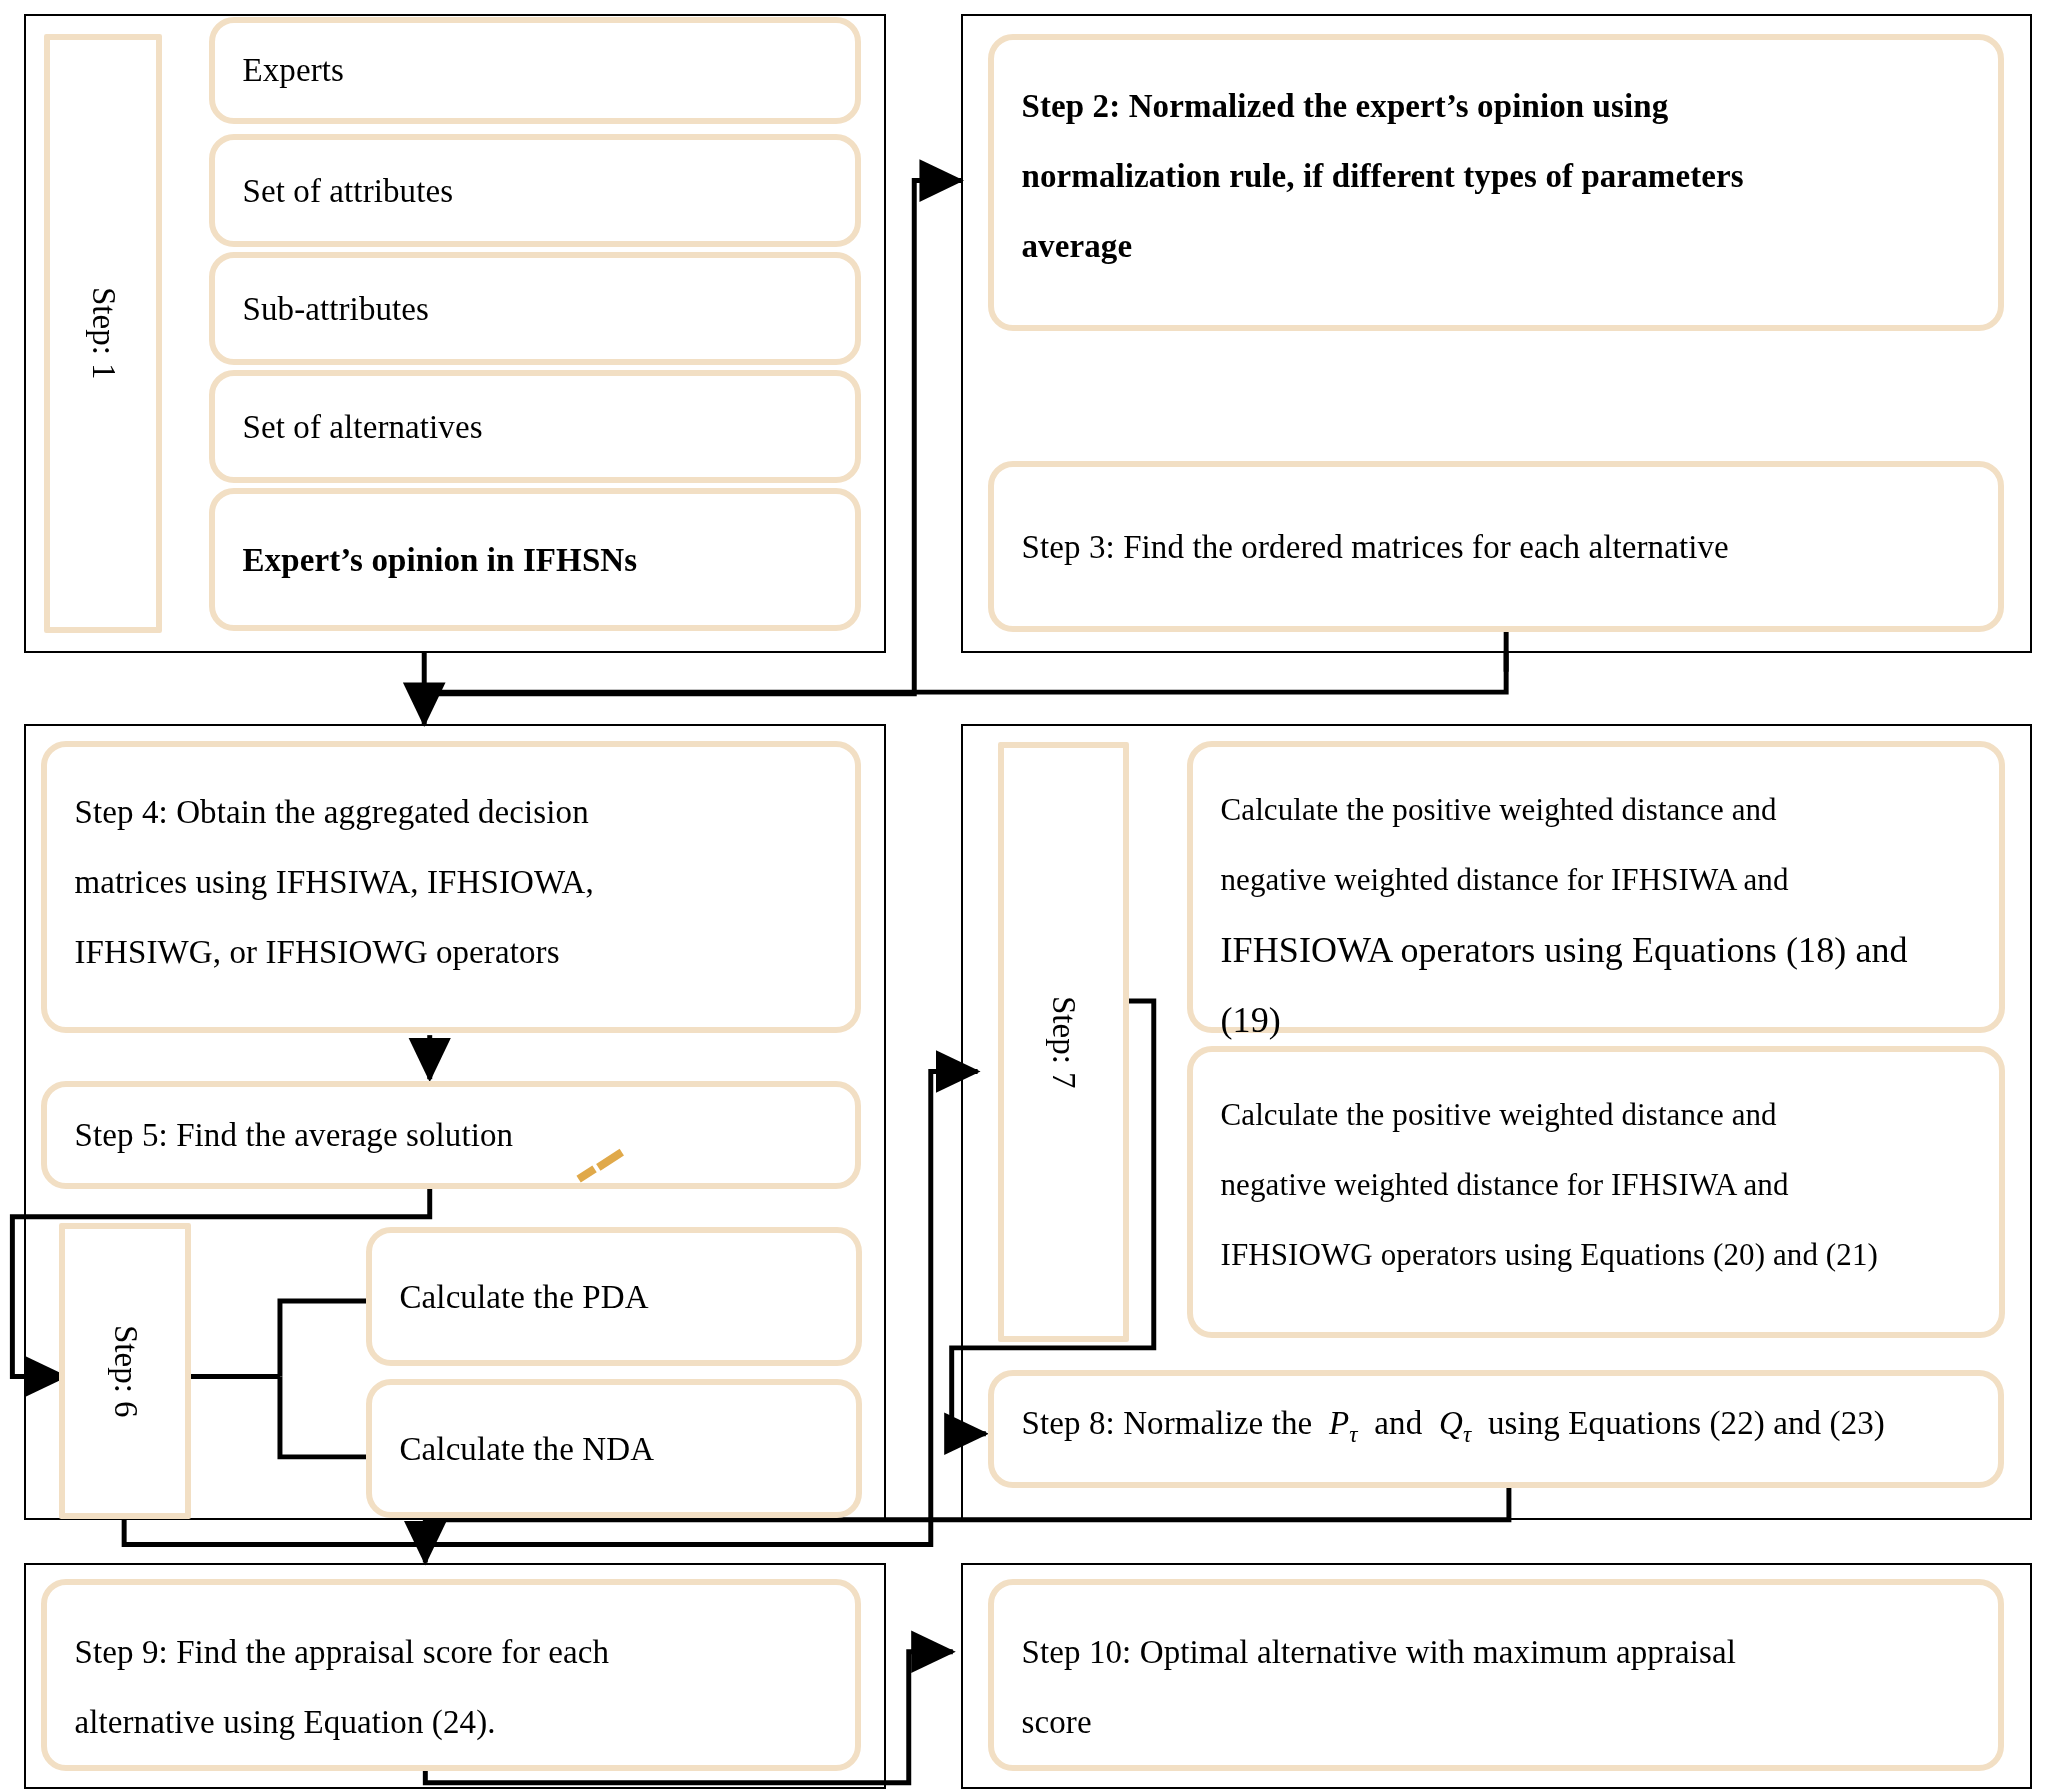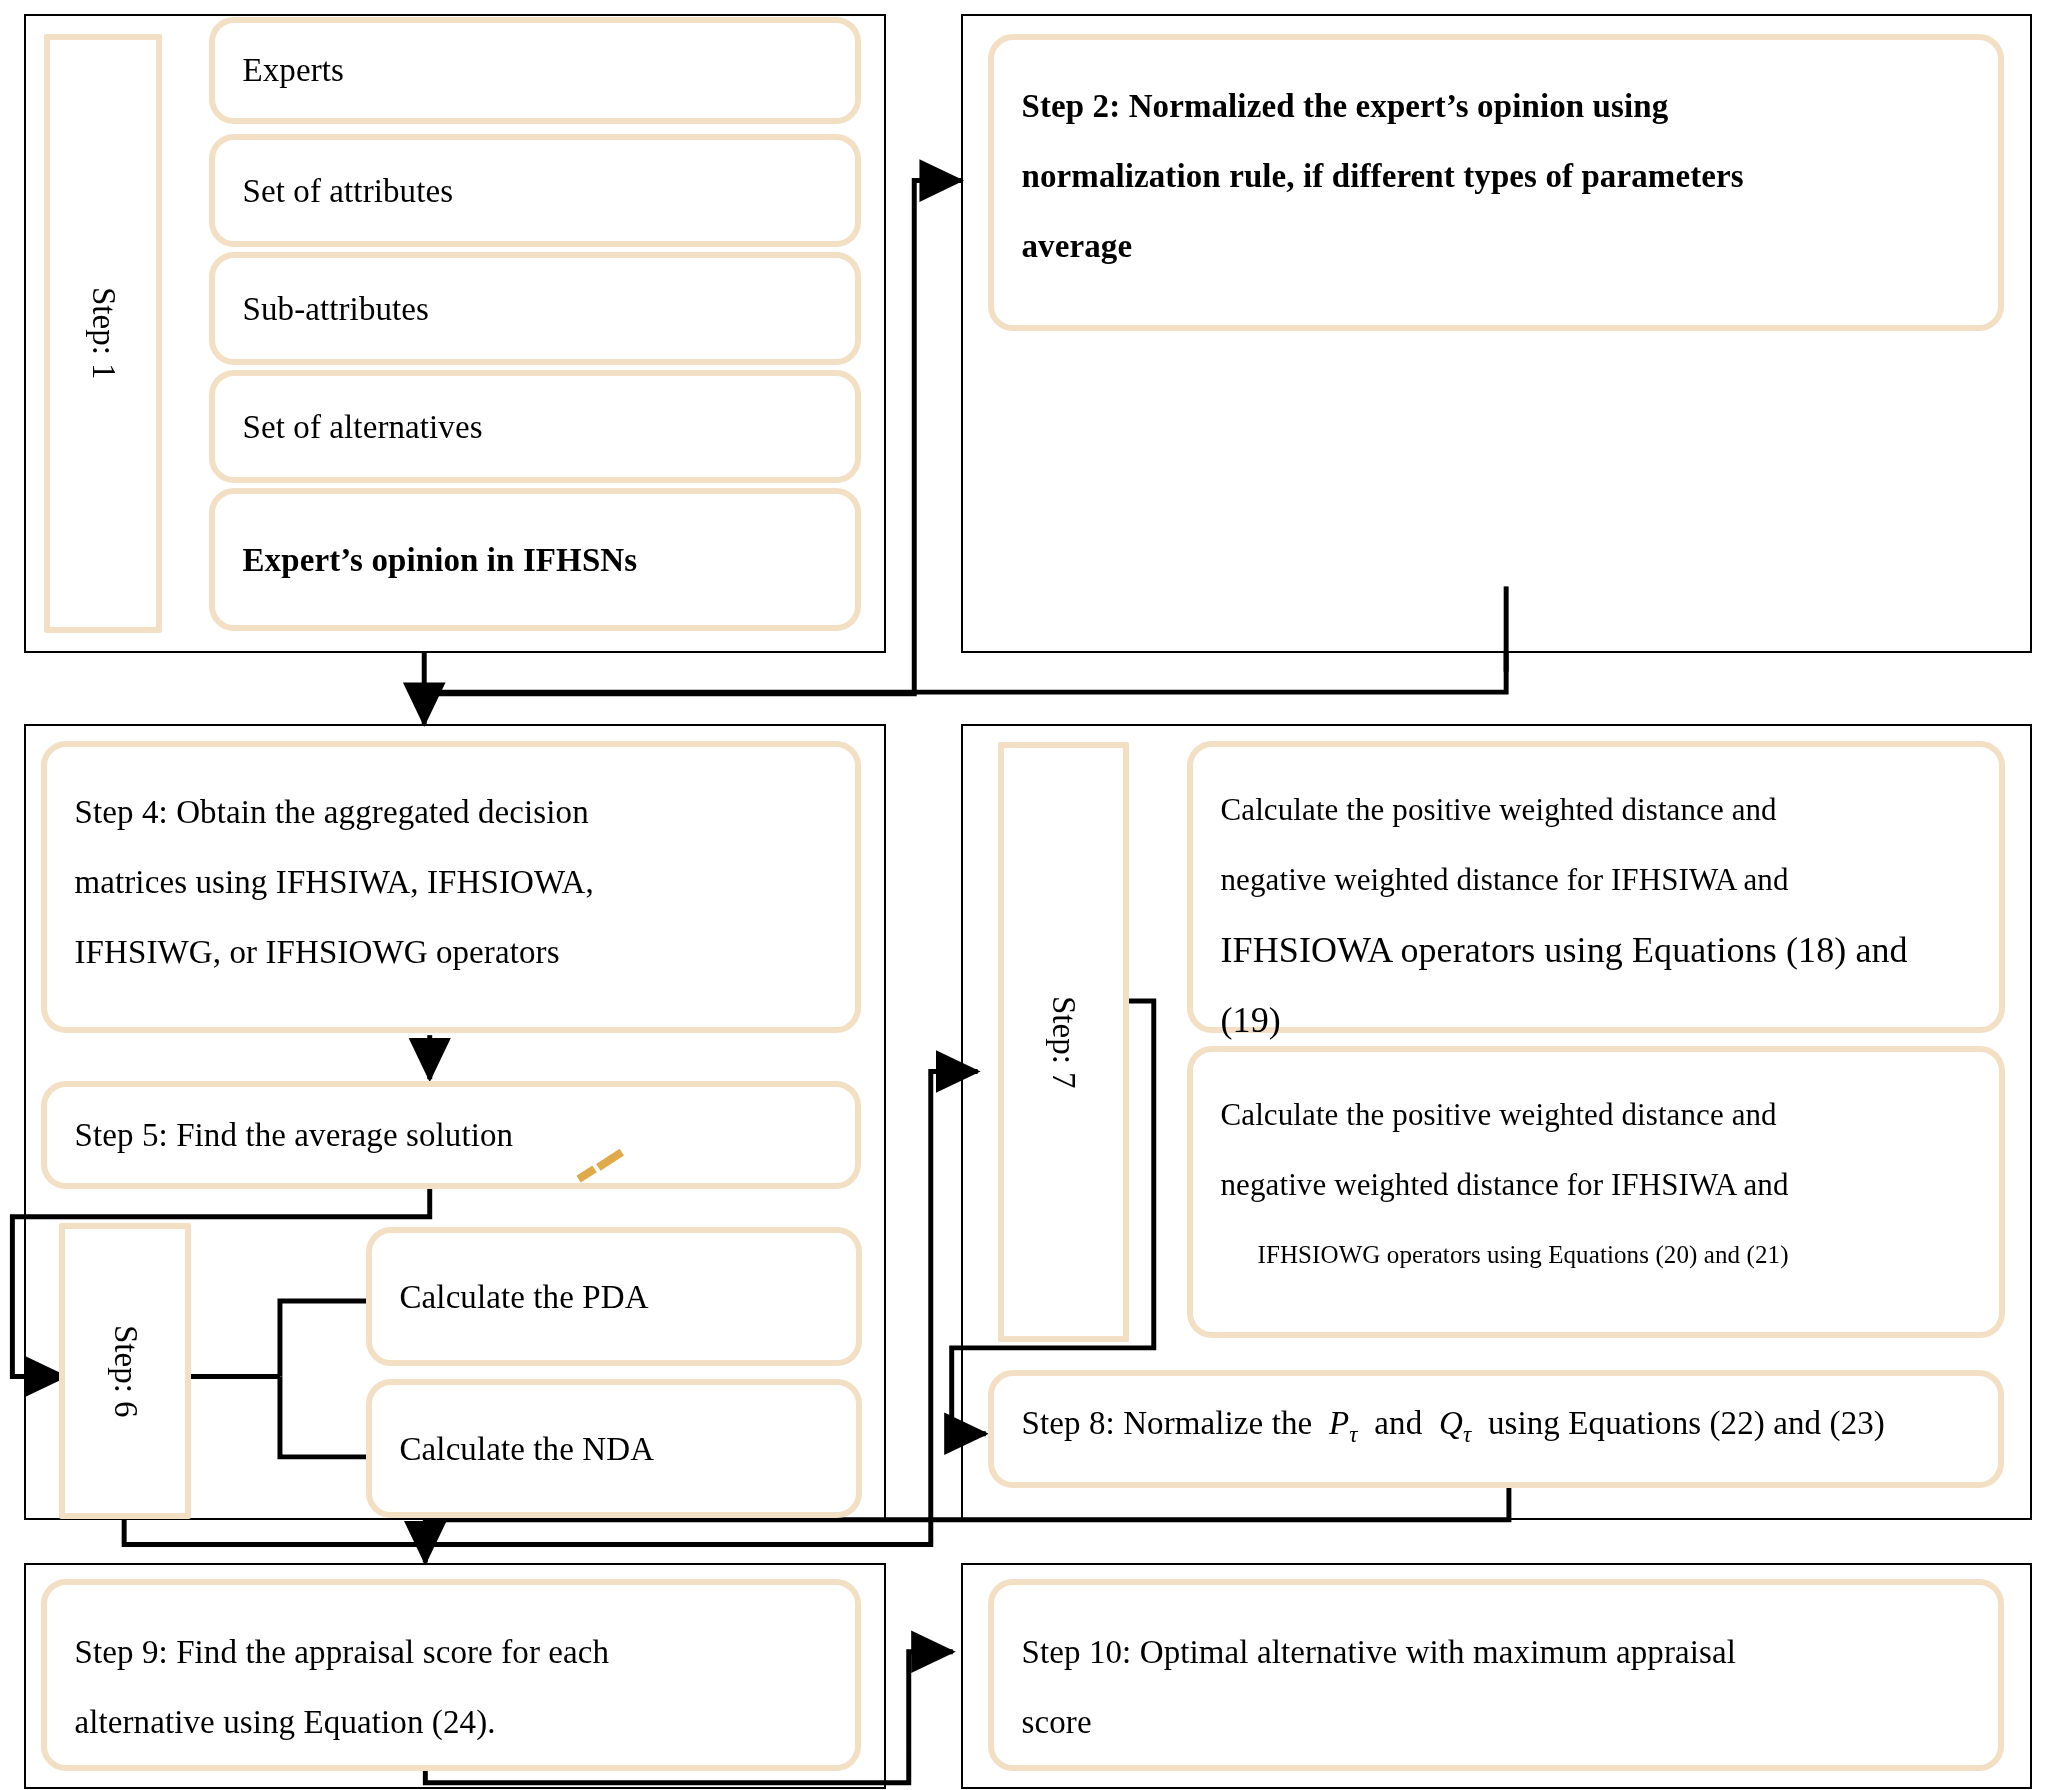--- a/index.html
+++ b/index.html
@@ -139,20 +139,23 @@
   </div>
 
   <div class="node" style="left:988px; top:34px; width:1016px; height:297px; align-items:flex-start; padding-top:31px;font-weight:bold;">
     <div>
       <div class="txt">Step 2: Normalized the expert’s opinion using</div>
       <div class="txt">normalization rule, if different types of parameters</div>
       <div class="txt">average</div>
     </div>
   </div>
 
+  <div class="node" style="left:988px; top:461px; width:1016px; height:171px;">
+    <span class="txt">Step 3: Find the ordered matrices for each alternative</span>
+  </div>
 
   <div class="node" style="left:41px; top:741px; width:820px; height:292px; align-items:flex-start; padding-top:30px;">
     <div>
       <div class="txt">Step 4: Obtain the aggregated decision</div>
       <div class="txt">matrices using IFHSIWA, IFHSIOWA,</div>
       <div class="txt">IFHSIWG, or IFHSIOWG operators</div>
     </div>
   </div>
 
   <div class="node" style="left:41px; top:1081px; width:820px; height:108px;">
@@ -180,21 +183,21 @@
       <div class="txt" style="font-size:31px;">Calculate the positive weighted distance and</div>
       <div class="txt" style="font-size:31px;">negative weighted distance for IFHSIWA and</div>
       <div class="txt" style="font-size:36px;">IFHSIOWA operators using Equations (18) and (19)</div>
     </div>
   </div>
 
   <div class="node" style="left:1187px; top:1046px; width:818px; height:292px; align-items:flex-start; padding-top:27.5px;">
     <div>
       <div class="txt" style="font-size:31px;">Calculate the positive weighted distance and</div>
       <div class="txt" style="font-size:31px;">negative weighted distance for IFHSIWA and</div>
-      <div class="txt" style="font-size:25px;text-align:right;">IFHSIOWG operators using Equations (20) and (21)</div>
+      <div class="txt" style="font-size:31px;">IFHSIOWG operators using Equations (20) and (21)</div>
     </div>
   </div>
 
   <div class="node" style="left:988px; top:1370px; width:1016px; height:118px;">
     <span class="txt">
       <span>Step 8: Normalize the</span>&nbsp;
       <span class="ital">P</span><span class="sub">τ</span>&nbsp;
       <span>and</span>&nbsp;
       <span class="ital">Q</span><span class="sub">τ</span>&nbsp;
       <span>using Equations (22) and (23)</span>

